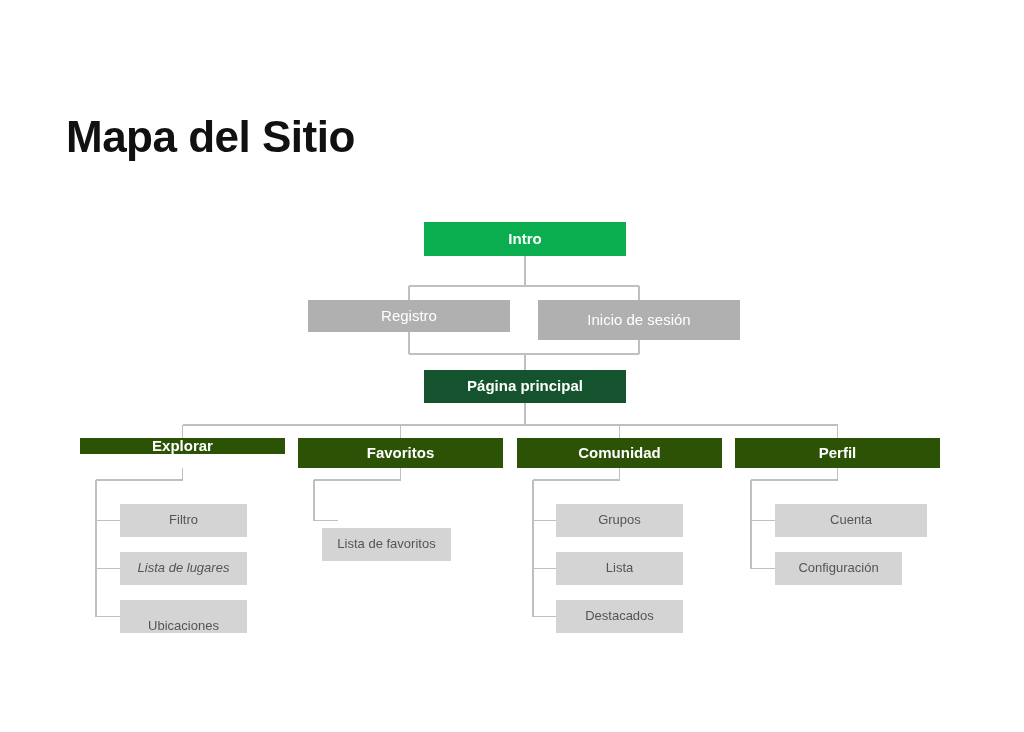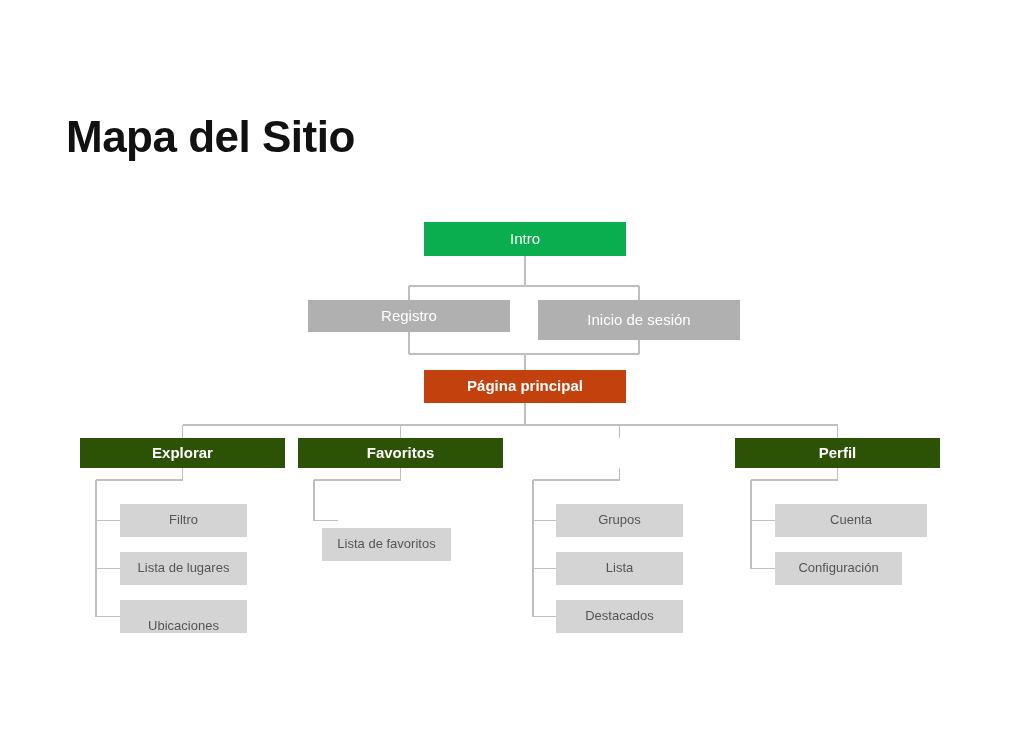--- a/index.html
+++ b/index.html
@@ -53,30 +53,30 @@
     justify-content: center;
     text-align: center;
     line-height: 1.1;
   }
 
   
   .node.intro {
     background: #0BAE4E;
     color: #ffffff;
     font-size: 15px;
-    font-weight: normal;
+    font-weight: bold;
   }
   .node.auth {
     background: #B0B0B0;
     color: #ffffff;
     font-size: 15px;
     font-weight: normal;
   }
   .node.home {
-    background: #c2410c;
+    background: #14532d;
     color: #ffffff;
     font-size: 15px;
     font-weight: bold;
   }
   .node.category {
     background: #2C5205;
     color: #ffffff;
     font-size: 15px;
     font-weight: bold;
   }
@@ -135,33 +135,36 @@
     </div>
     <div class="node auth" style="left: 308px; top: 300px; width: 202px; height: 32px; align-items: center;">
       <span>Registro</span>
     </div>
     <div class="node auth" style="left: 538px; top: 300px; width: 202px; height: 40px;">
       <span>Inicio de sesión</span>
     </div>
     <div class="node home" style="left: 424px; top: 370px; width: 202px; height: 33px;">
       <span>Página principal</span>
     </div>
-    <div class="node category" style="left: 80px; top: 438px; width: 205px; height: 30px;">
+    <div class="node category" style="left: 80px; top: 438px; width: 205px; height: 16px;">
       <span>Explorar</span>
     </div>
     <div class="node category" style="left: 298px; top: 438px; width: 205px; height: 30px;">
       <span>Favoritos</span>
+    </div>
+    <div class="node category" style="left: 517px; top: 438px; width: 205px; height: 30px;">
+      <span>Comunidad</span>
     </div>
     <div class="node category" style="left: 735px; top: 438px; width: 205px; height: 30px;">
       <span>Perfil</span>
     </div>
     <div class="node leaf" style="left: 120px; top: 504px; width: 127px; height: 33px;">
       <span>Filtro</span>
     </div>
-    <div class="node leaf" style="left: 120px; top: 552px; width: 127px; height: 33px;">
+    <div class="node leaf" style="left: 120px; top: 552px; width: 127px; height: 33px; font-style: italic;">
       <span>Lista de lugares</span>
     </div>
     <div class="node leaf" style="left: 120px; top: 600px; width: 127px; height: 33px; align-items: flex-end;">
       <span>Ubicaciones</span>
     </div>
     <div class="node leaf" style="left: 322px; top: 504px; width: 129px; height: 33px; margin-top: 24px;">
       <span>Lista de favoritos</span>
     </div>
     <div class="node leaf" style="left: 556px; top: 504px; width: 127px; height: 33px;">
       <span>Grupos</span>

